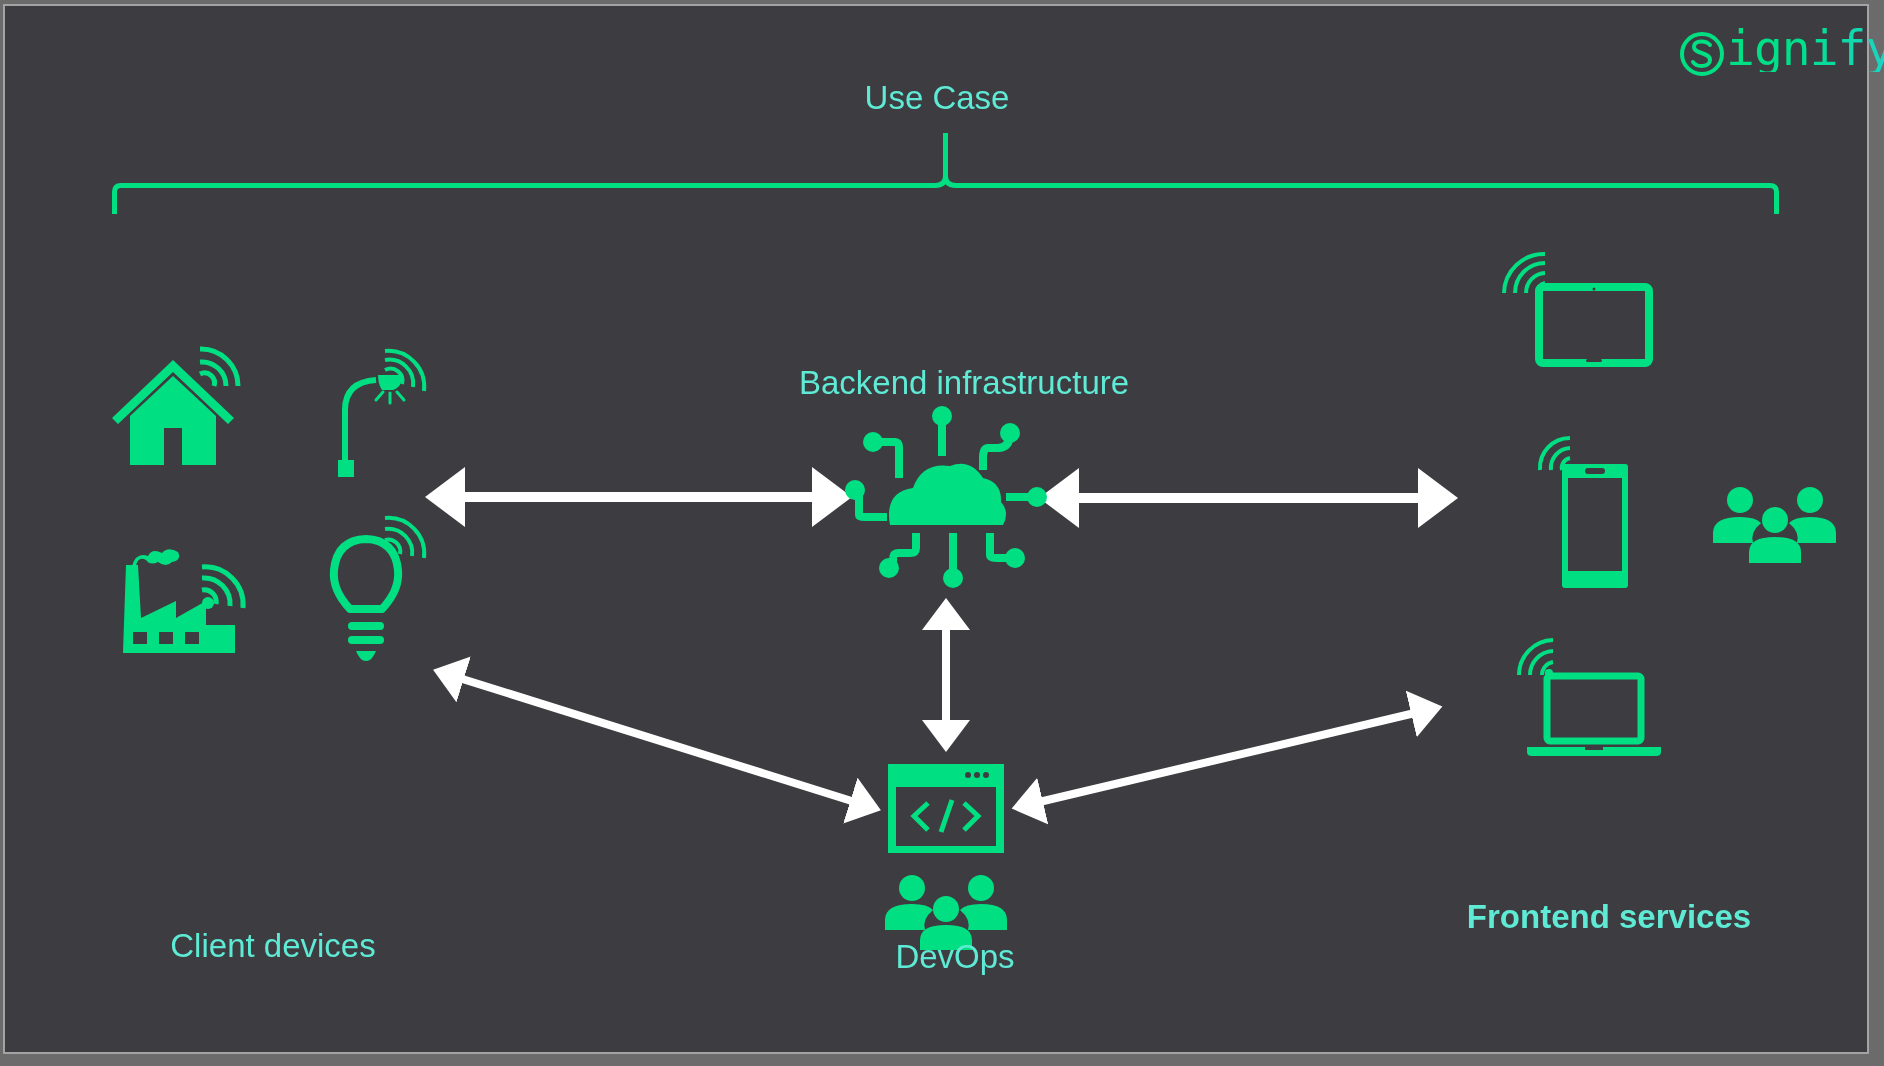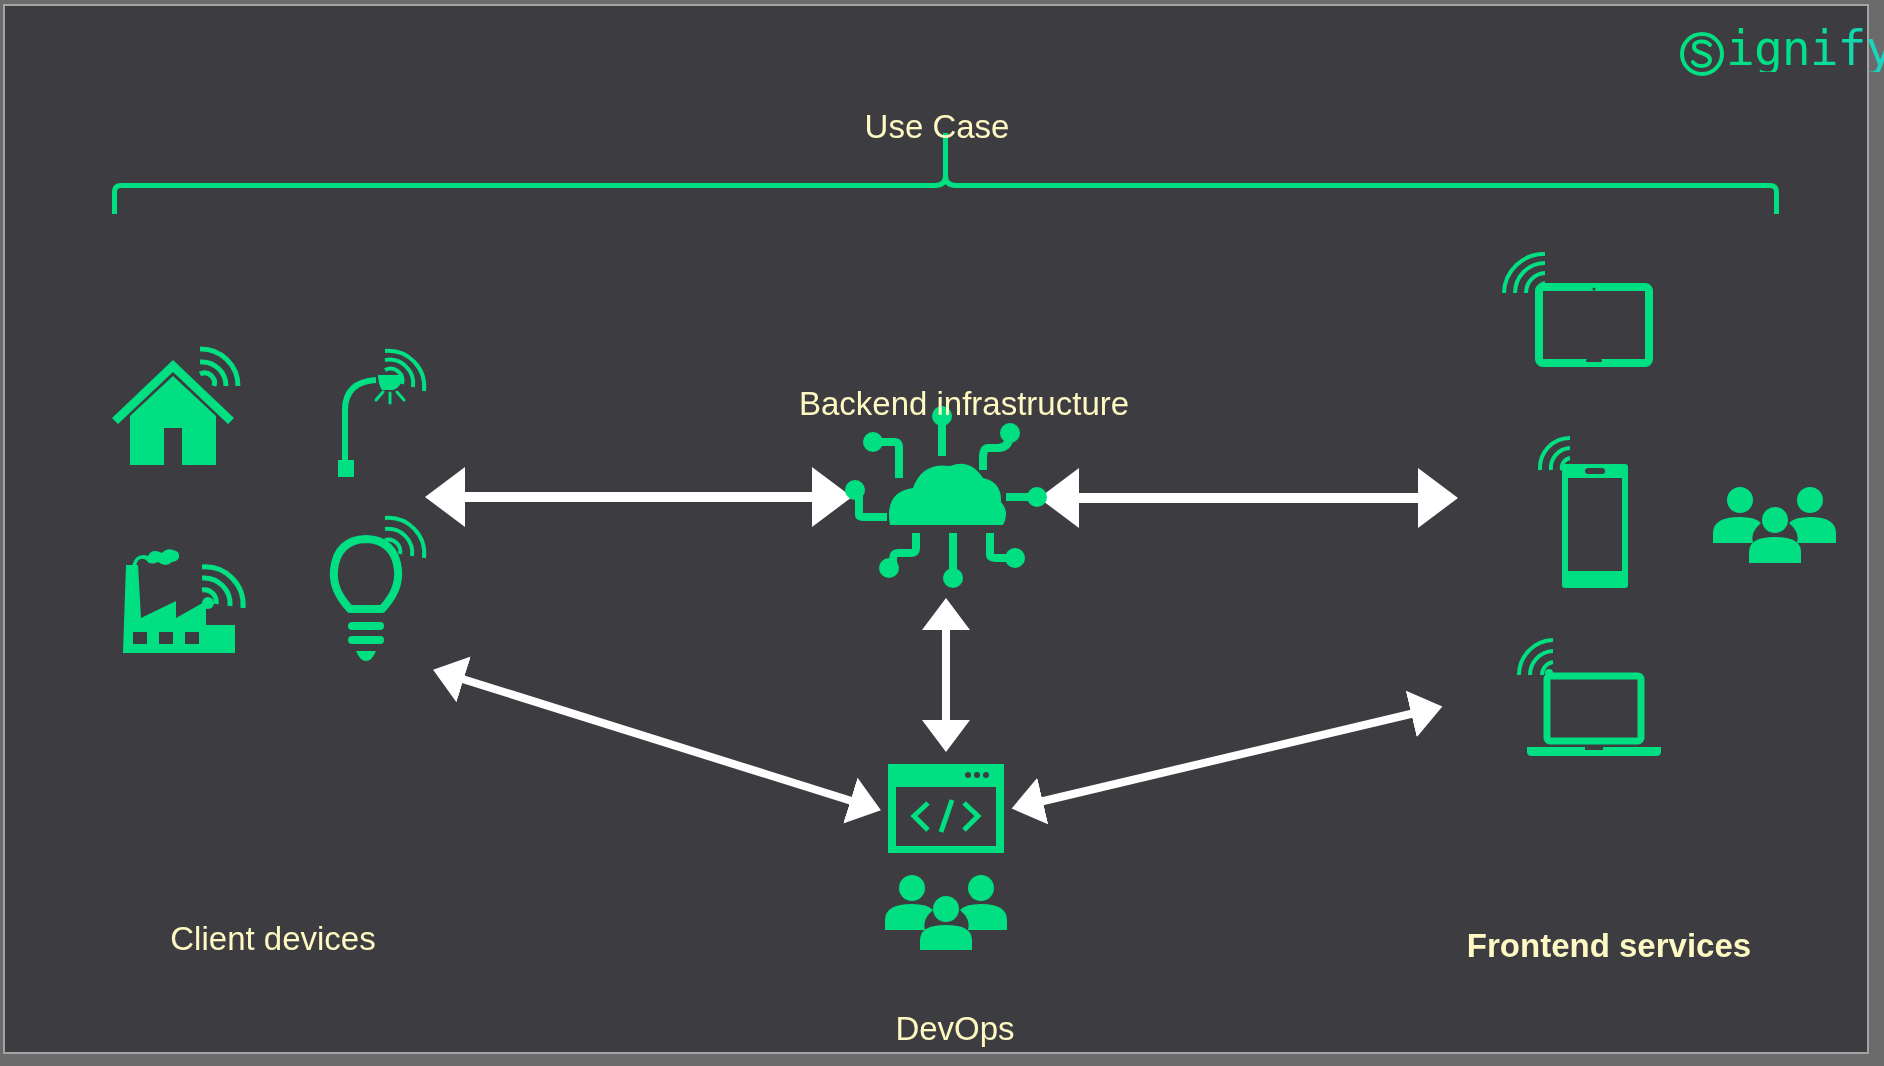--- a/index.html
+++ b/index.html
@@ -7,22 +7,22 @@
     width: 1884px; height: 1066px; background: #6b6b6b;
     position: relative; overflow: hidden;
     font-family: "Liberation Sans", "DejaVu Sans", sans-serif;
   }
   #slide {
     position: absolute; left: 3px; top: 4px; width: 1866px; height: 1050px;
     background: #3d3c41; border: 2px solid #a3a3a3; box-sizing: border-box;
   }
   #canvas { position: absolute; left: 0; top: 0; width: 1884px; height: 1066px; }
   .label {
-    position: absolute; color: #fef9c3; font-size: 33px; white-space: nowrap;
-    line-height: 1; transform: translateX(-50%); margin-top: 29px;
+    position: absolute; color: #5eead4; font-size: 33px; white-space: nowrap;
+    line-height: 1; transform: translateX(-50%);
   }
   .logo-text {
     position: absolute; left: 1726px; top: 24px; font-size: 48px;
     font-family: "DejaVu Sans Mono", "Liberation Mono", monospace;
     background: linear-gradient(90deg, #00e083 0%, #00e08c 45%, #1ed2c8 100%);
     -webkit-background-clip: text; background-clip: text; color: transparent;
     letter-spacing: -1px; line-height: 1;
   }
 </style>
 </head>
@@ -195,16 +195,16 @@
     <path d="M885,930 L885,920 Q885,904 912,904 Q928,904 933,910 Q922,919 925,930 z"></path>
     <path d="M1007,930 L1007,920 Q1007,904 981,904 Q965,904 960,910 Q971,919 968,930 z"></path>
     <circle cx="946" cy="909" r="13"></circle>
     <path d="M920,950 L920,940 Q920,925 946,925 Q972,925 972,940 L972,950 z"></path>
   </g>
 </svg>
 
 <div class="logo-text">ignify</div>
 
 <div class="label" style="left:937px; top:81px;">Use Case</div>
-<div class="label" style="left:964px; top:358px;">Backend infrastructure</div>
-<div class="label" style="left:273px; top:893px;">Client devices</div>
+<div class="label" style="left:964px; top:366px;">Backend infrastructure</div>
+<div class="label" style="left:273px; top:929px;">Client devices</div>
 <div class="label" style="left:1609px; top:900px;font-weight:bold;">Frontend services</div>
-<div class="label" style="left:955px; top:983px;">DevOps</div>
+<div class="label" style="left:955px; top:940px;">DevOps</div>
 
 </body></html>

